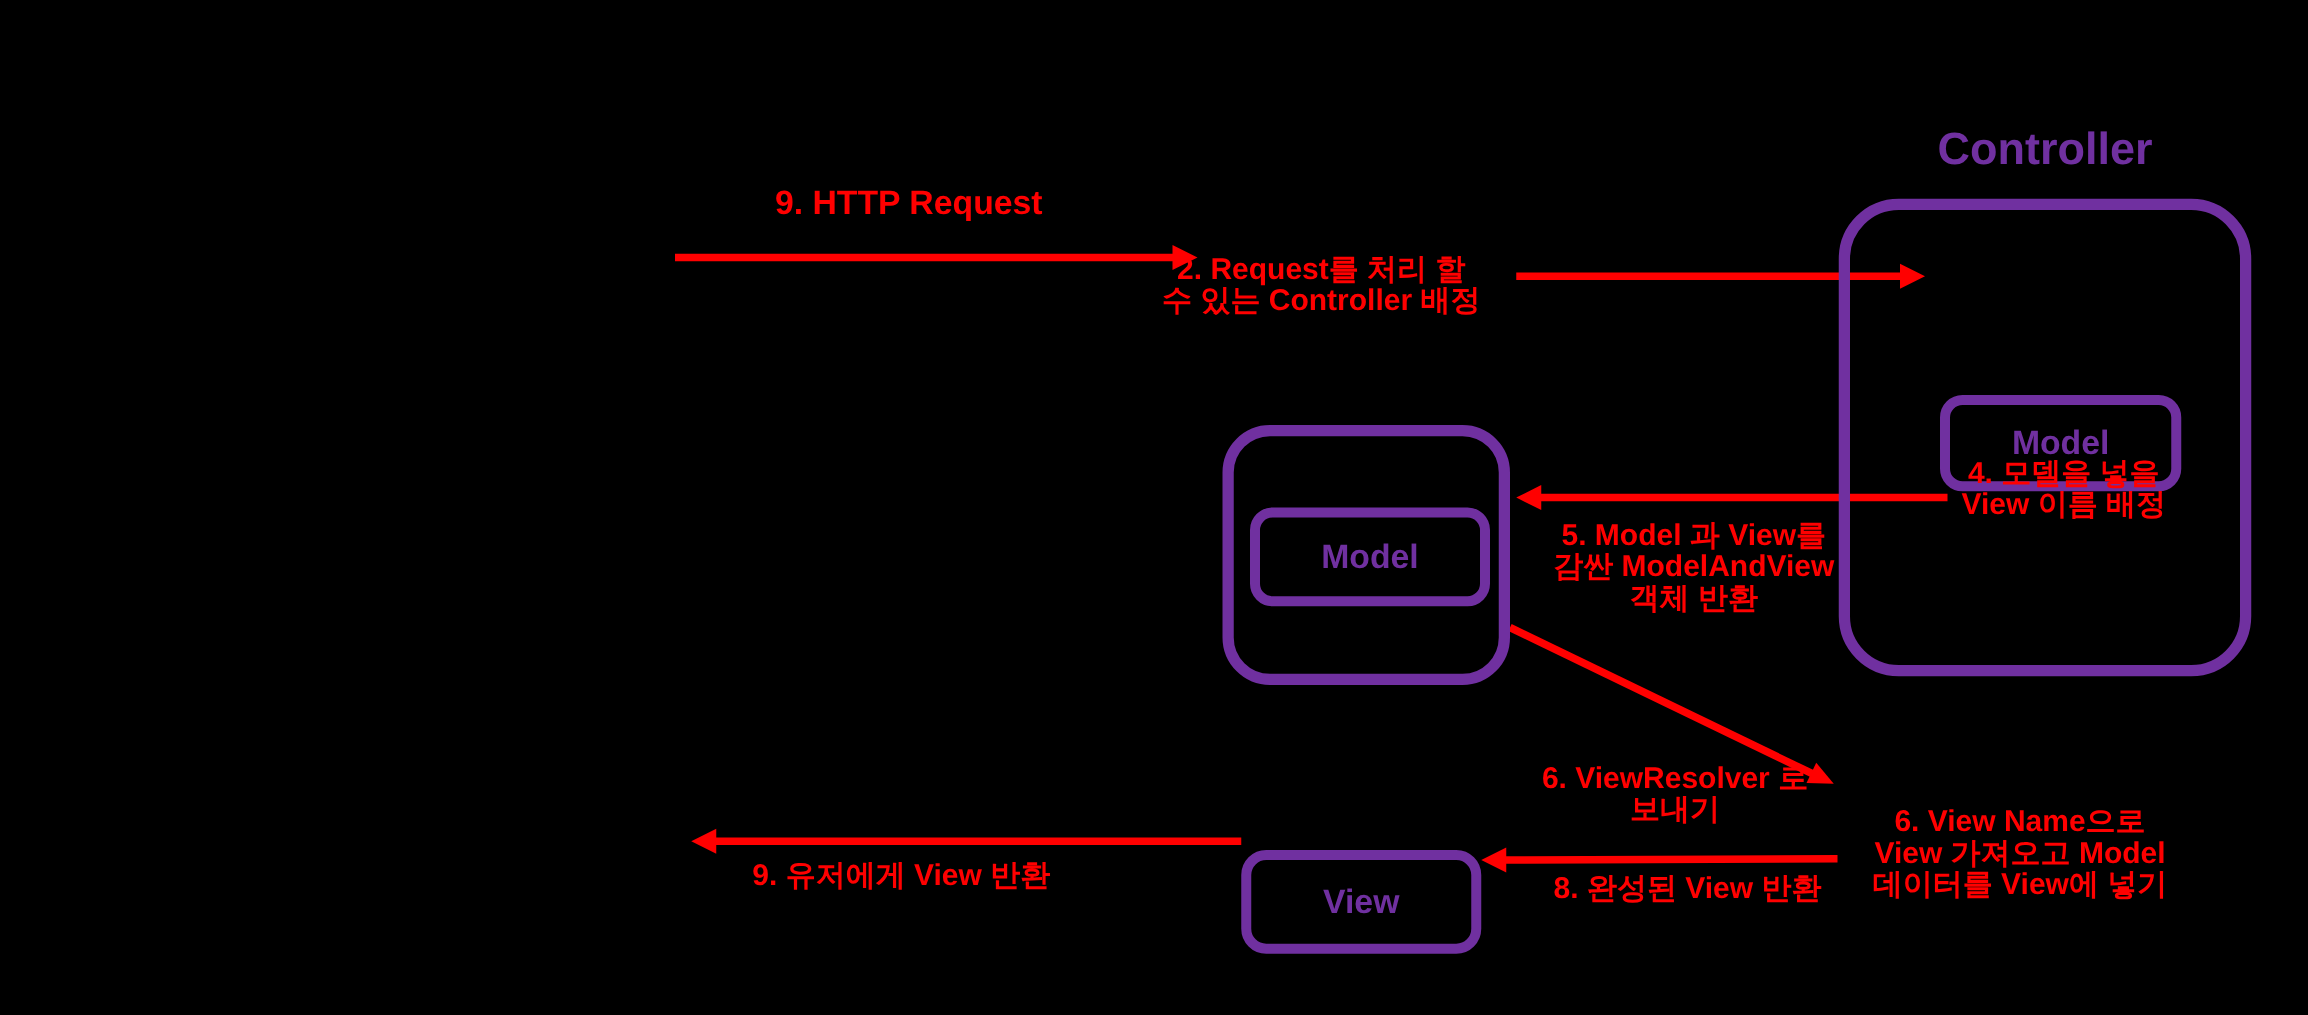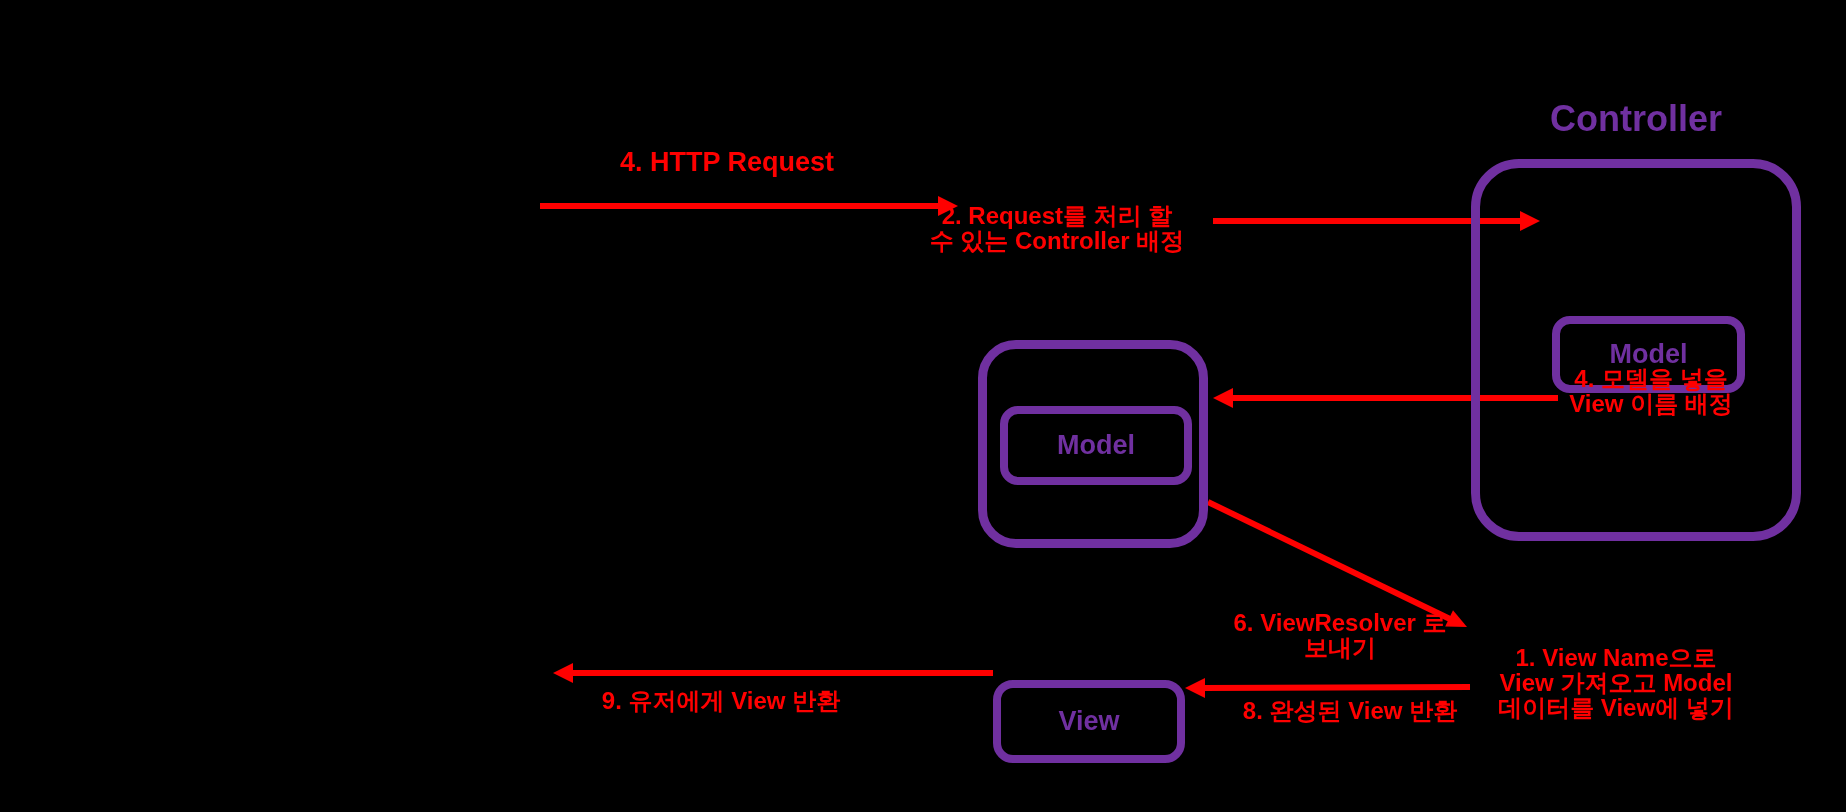--- a/index.html
+++ b/index.html
@@ -81,36 +81,41 @@
   <div class="pbox mav-box"></div>
   <div class="pbox inner-box model-box-mav">
     <span>Model</span>
   </div>
 
   <div class="pbox inner-box view-box">
     <span>View</span>
   </div>
 
   <div class="step step-1">
-    <div>4. HTTP Request</div>
+    <div>9. HTTP Request</div>
   </div>
   <div class="step step-2">
     <div>2. Request를 처리 할</div>
     <div>수 있는 Controller 배정</div>
   </div>
   <div class="step step-4">
     <div>4. 모델을 넣을</div>
     <div>View 이름 배정</div>
   </div>
+  <div class="step step-5">
+    <div>5. Model 과 View를</div>
+    <div>감싼 ModelAndView</div>
+    <div>객체 반환</div>
+  </div>
   <div class="step step-6">
     <div>6. ViewResolver 로</div>
     <div>보내기</div>
   </div>
   <div class="step step-7">
-    <div>1. View Name으로</div>
+    <div>6. View Name으로</div>
     <div>View 가져오고 Model</div>
     <div>데이터를 View에 넣기</div>
   </div>
   <div class="step step-8">
     <div>8. 완성된 View 반환</div>
   </div>
   <div class="step step-9">
     <div>9. 유저에게 View 반환</div>
   </div>
 

